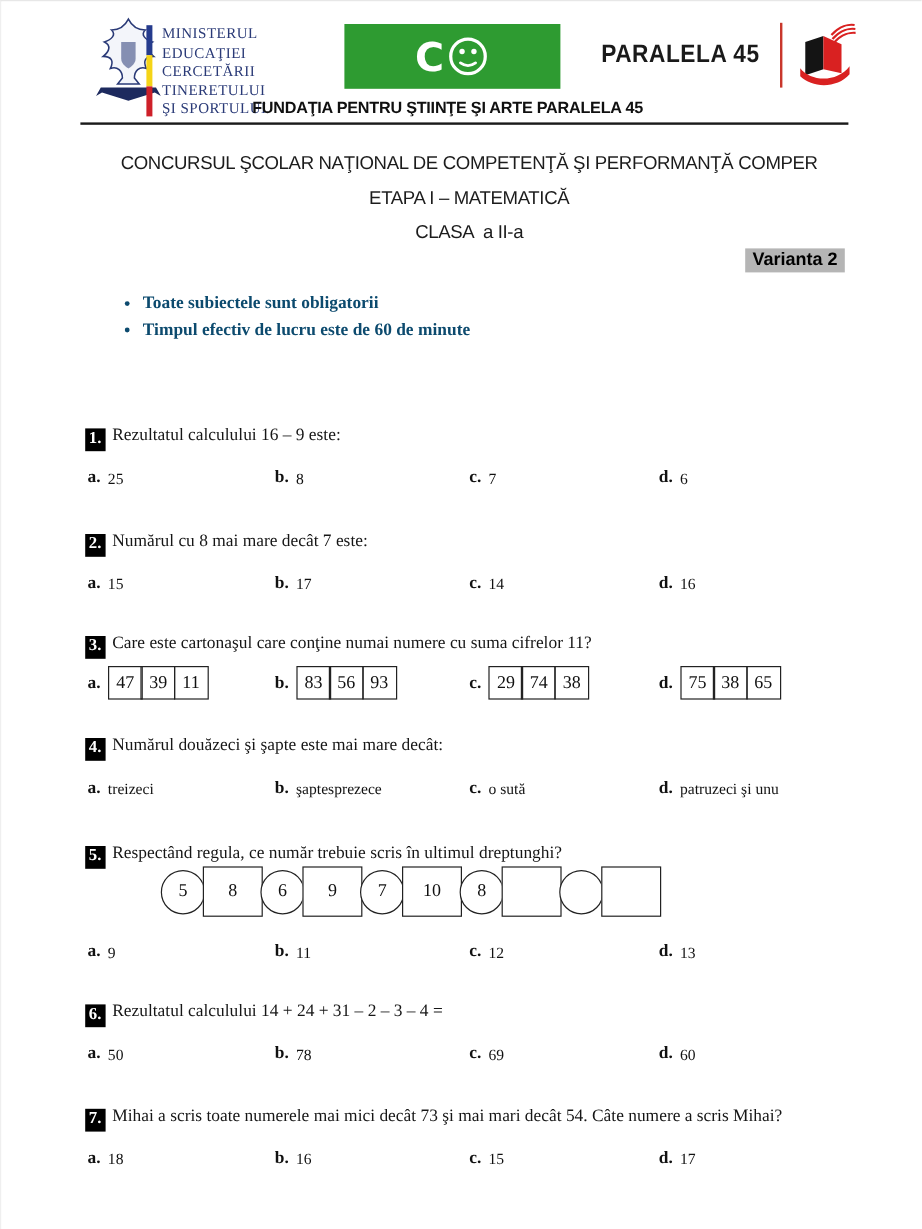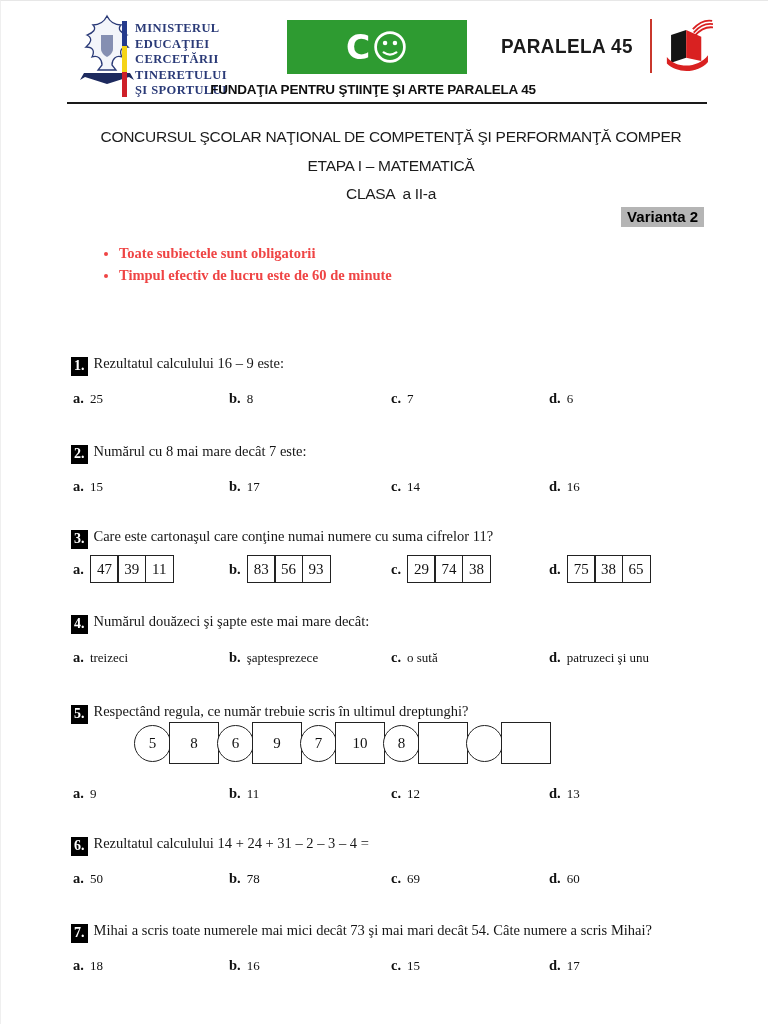--- a/index.html
+++ b/index.html
@@ -8,21 +8,21 @@
     font-family:"Liberation Serif",serif;color:#111;overflow:hidden;
     border-top:1px solid #e7e7e7;border-left:1px solid #efefef;
   }
   
   .crest{position:absolute;left:78px;top:12px;width:56px;height:80px;}
   .flag-stripe{position:absolute;left:121px;top:20px;width:5px;height:76px;display:flex;flex-direction:column;}
   .flag-stripe div{flex:1;}
   .ministry-text{
     position:absolute;left:134px;top:20px;
     font-family:"Liberation Serif",serif;font-size:12.5px;line-height:15.5px;
-    color:#2a3a77;letter-spacing:.4px;font-weight:bold;
+    color:#2a3a77;letter-spacing:.4px;font-weight:normal;
   }
   .comper-box{
     position:absolute;left:286px;top:19px;width:180px;height:54px;
     display:flex;align-items:center;justify-content:center;gap:1px;
   }
   .comper-text{
     font-family:"DejaVu Sans",sans-serif;font-weight:700;font-size:33px;
     color:#fff;letter-spacing:1px;line-height:1;
   }
   .paralela{position:absolute;left:500px;top:14px;height:62px;display:flex;align-items:center;}
@@ -43,21 +43,21 @@
     font-family:"Liberation Sans",sans-serif;font-weight:400;color:#1c1c1c;
     font-size:15.5px;letter-spacing:-.3px;white-space:pre;
   }
   .variant{
     position:absolute;right:65px;top:206px;background:#b5b5b5;color:#000;
     font-family:"Liberation Sans",sans-serif;font-weight:700;font-size:15px;
     padding:1px 6px 2px 6px;
   }
   
   .bullets{position:absolute;left:100px;top:242px;margin:0;padding-left:18px;
-    font-weight:bold;font-size:14.5px;line-height:21.5px;color:#ef4444;}
+    font-weight:bold;font-size:14.5px;line-height:21.5px;color:#0c4a6e;}
   .intro{position:absolute;left:70px;top:299px;font-weight:bold;font-size:14.8px;color:#0d0d0d;}
   
   .question{position:absolute;left:70px;width:636px;}
   .q-head{position:absolute;top:0;left:0;white-space:nowrap;}
   .q-badge{
     display:inline-block;background:#000;color:#fff;font-weight:bold;
     font-size:14px;line-height:1;padding:2px 3px 3px 3px;margin-right:6px;
     vertical-align:-2px;
   }
   .q-text{font-size:14.5px;color:#161616;}

